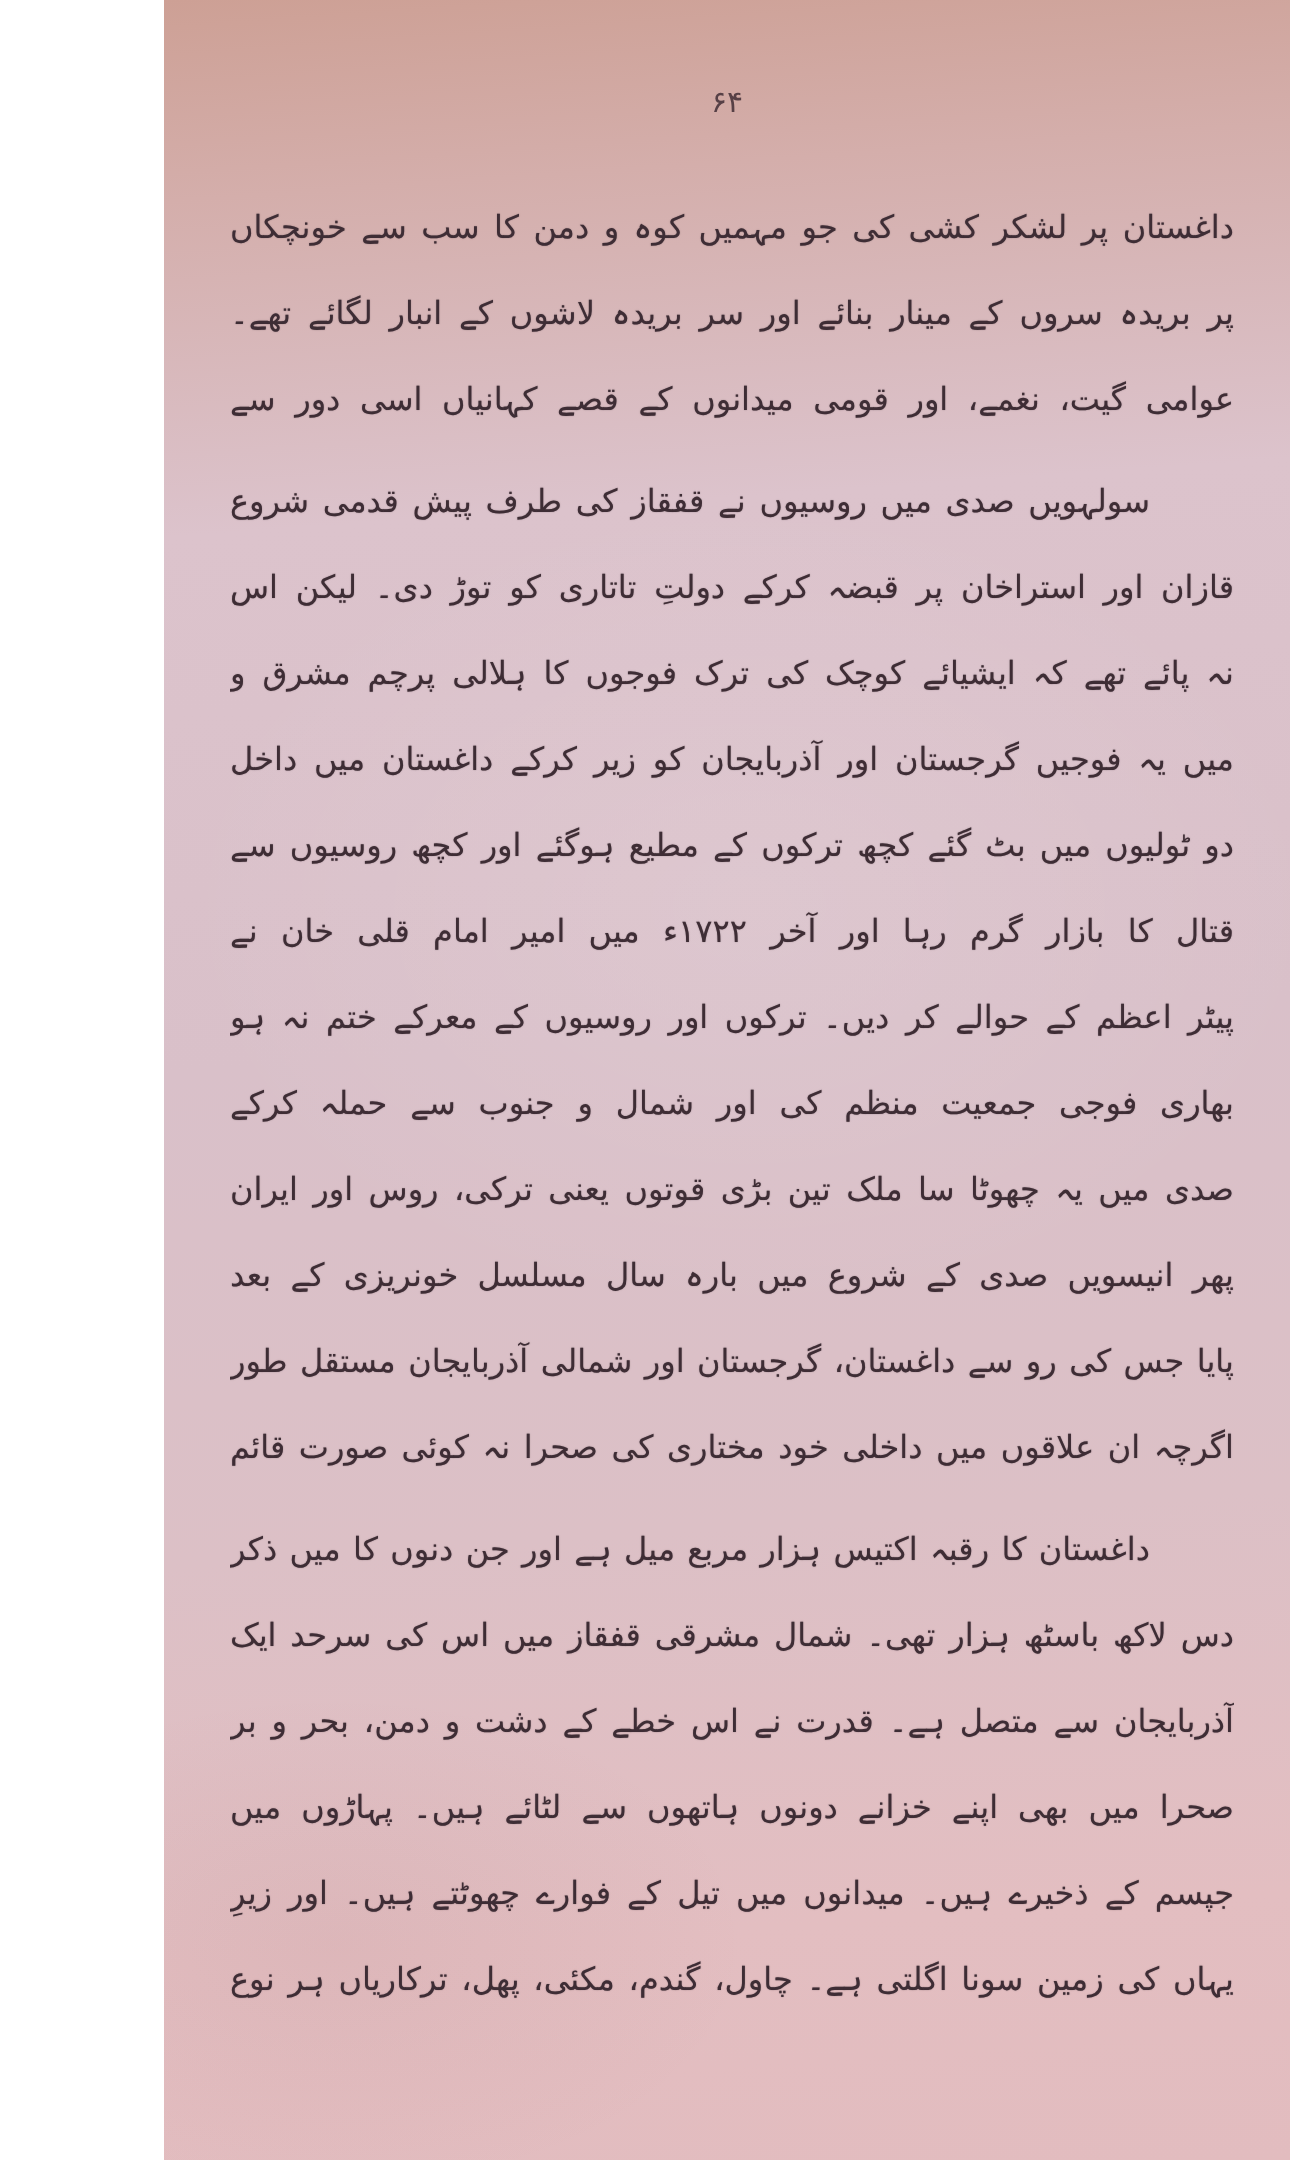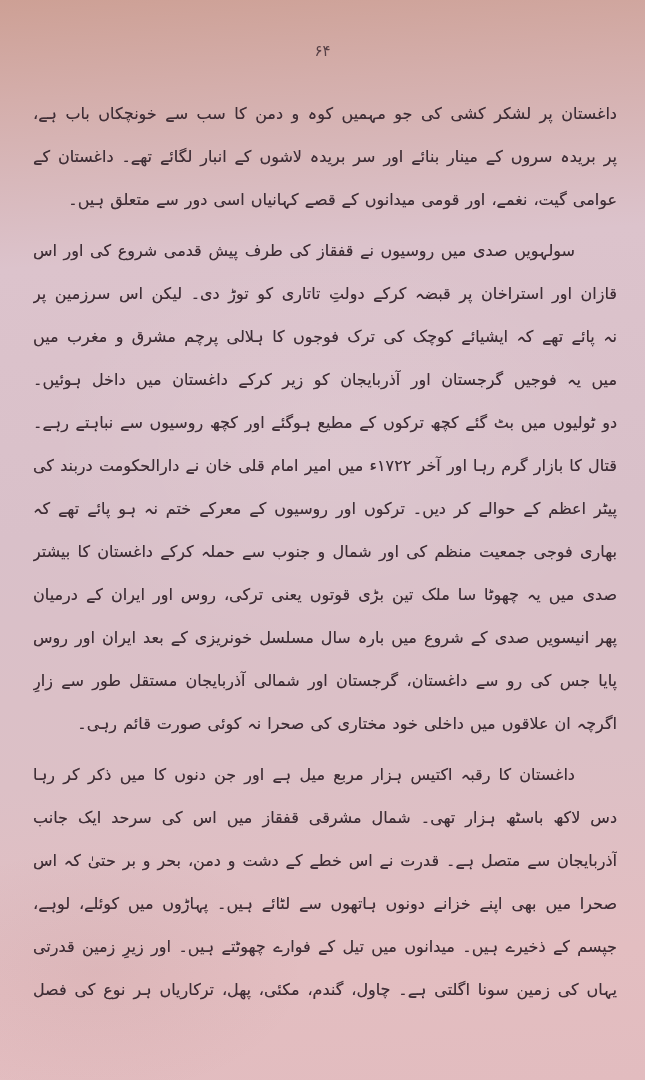--- a/index.html
+++ b/index.html
@@ -5,21 +5,21 @@
   :root{
     --paper-top:#cda095; --paper-hi:#dcc3cc; --paper-mid:#d9c0c9;
     --paper-bot:#e3bec1; --ink:#3e2d35; --num:#4a353c;
   }
   html,body{margin:0;padding:0;}
   body{
     width:645px;height:1080px;overflow:hidden;
     font-family:"DejaVu Sans","Liberation Sans",sans-serif;
   }
   .page{
-    position:relative;width:645px;height:1080px;
+    position:relative;width:563px;height:1080px;
     background:
       radial-gradient(ellipse 420px 300px at 52% 42%, rgba(255,255,255,0.10), rgba(255,255,255,0) 70%),
       radial-gradient(ellipse 300px 180px at 15% 90%, rgba(120,60,60,0.06), rgba(120,60,60,0) 70%),
       linear-gradient(176deg,
         var(--paper-top) 0%, #d4aeab 9%, var(--paper-hi) 24%,
         var(--paper-mid) 48%, #dcc0c6 70%, var(--paper-bot) 88%, #e2bcbf 100%);
   }
   .page-number{
     position:absolute;top:42px;left:0;right:0;
     text-align:center;font-size:15px;letter-spacing:3px;

